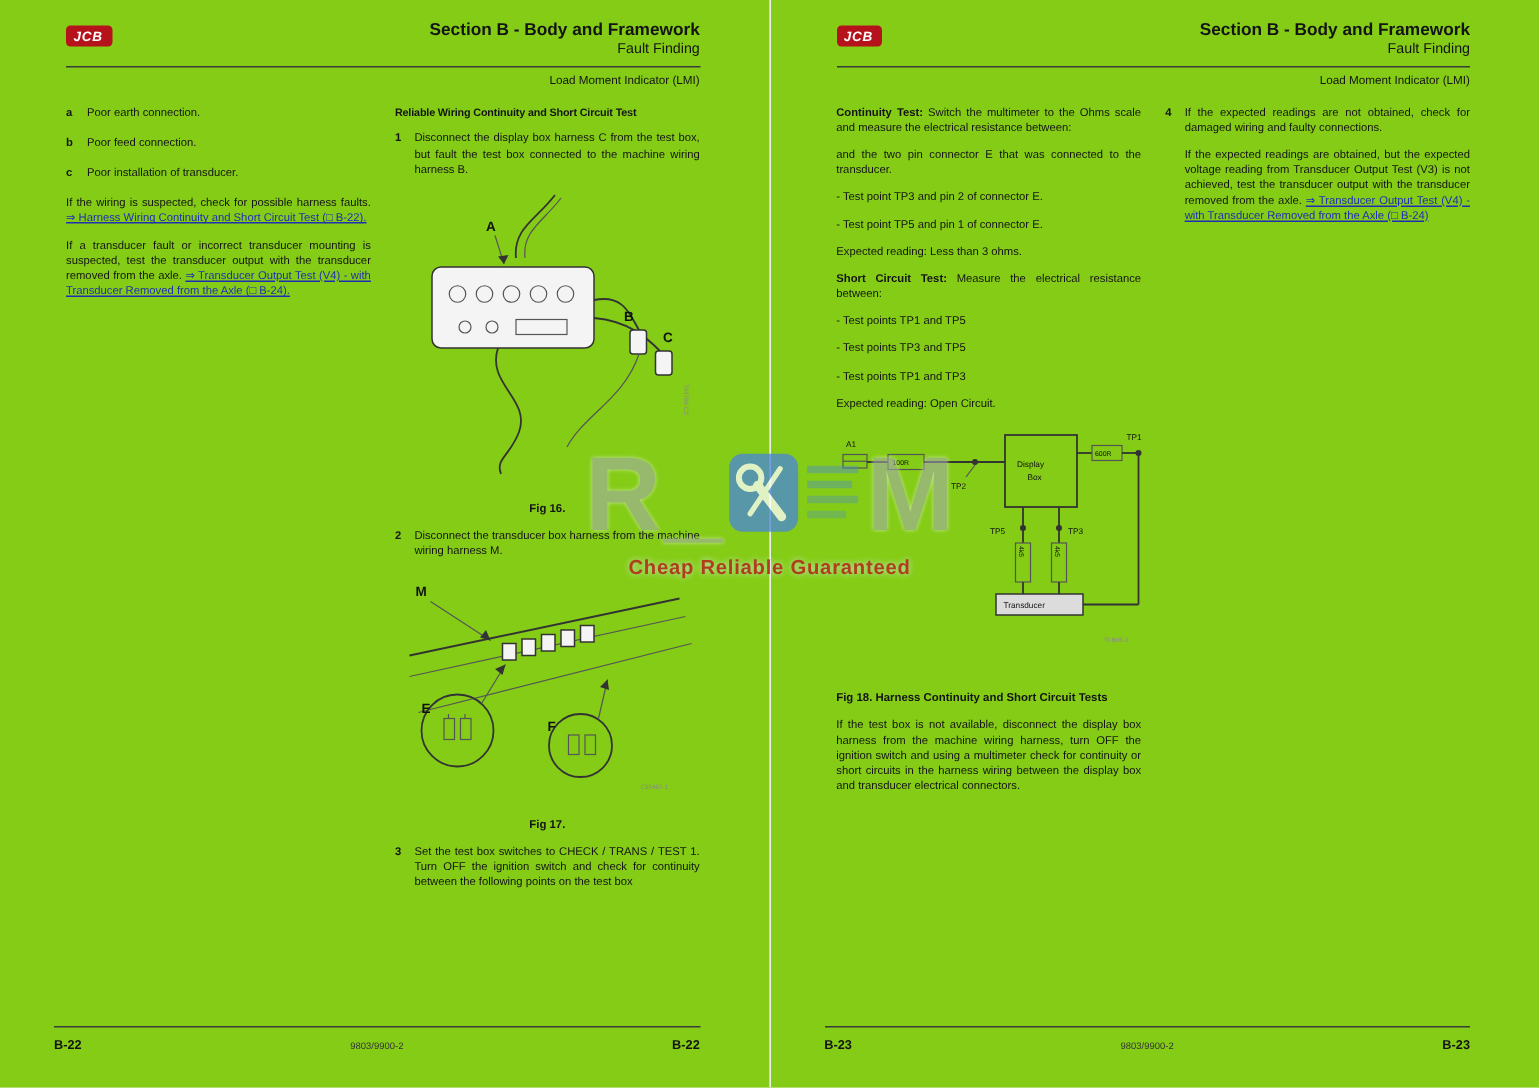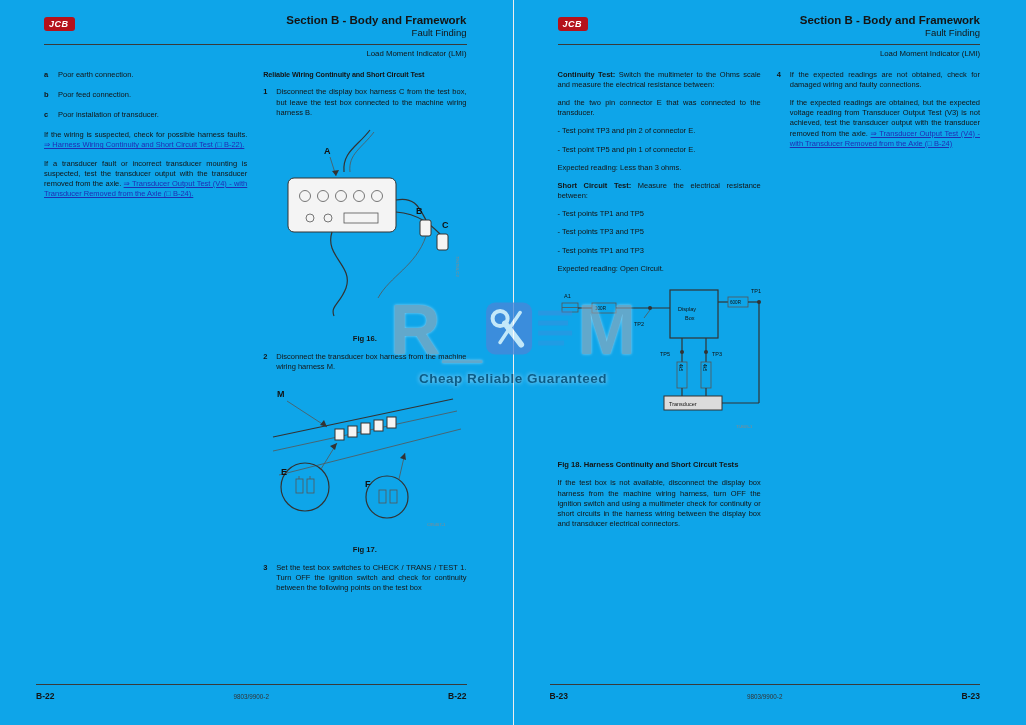--- a/index.html
+++ b/index.html
@@ -2,21 +2,21 @@
 <html><head>
 <meta charset="utf-8">
 <style>
   html,body{margin:0;padding:0;}
   body{
     width:1026px;height:725px;background:#ffffff;position:relative;overflow:hidden;
     font-family:"Liberation Sans",sans-serif;color:#141414;
     -webkit-font-smoothing:antialiased;
   }
   .spread{display:flex;width:1026px;height:725px;}
-  .page{width:513px;height:725px;position:relative;background:#0ea5e9;overflow:hidden;}
+  .page{width:513px;height:725px;position:relative;background:#84cc16;overflow:hidden;}
   .page.right{border-left:1px solid #ededed;}
   .page-content{position:absolute;left:44px;right:46px;top:14px;}
   
   .hdr{display:flex;align-items:flex-start;justify-content:space-between;}
   .logo{
     background:#b5121b;color:#fff;font-weight:bold;font-style:italic;
     font-size:9px;padding:3px 6px 2px 5px;border-radius:3px;letter-spacing:.5px;line-height:1;
     margin-top:3px;
   }
   .hdr-titles{text-align:right;}
@@ -52,21 +52,21 @@
   .footer .pg{font-size:8.5px;font-weight:bold;}
   .footer .code{font-size:6.3px;color:#333;}
   
   .watermark{
     position:absolute;left:513px;top:340px;transform:translate(-50%,-50%);
     text-align:center;pointer-events:none;z-index:5;
   }
   .wm-row{display:flex;align-items:center;justify-content:center;gap:2px;}
   .wm-letter{font-size:70px;font-weight:bold;color:#a7abb4;opacity:.55;line-height:1;
     text-shadow:0 0 3px #ffffff;}
-  .wm-tag{margin-top:6px;font-size:13.5px;font-weight:bold;color:#0c4a6e;opacity:.8;
+  .wm-tag{margin-top:6px;font-size:13.5px;font-weight:bold;color:#b91c1c;opacity:.8;
     letter-spacing:.5px;text-shadow:0 0 4px #dcebfa;text-align:center;}
 </style>
 </head>
 <body>
 
 <div class="spread">
 
   <div class="page left">
     <div class="page-content">
       <div class="hdr">
@@ -101,21 +101,21 @@
           <p class="p">
             <span>If a transducer fault or incorrect transducer mounting is suspected, test the transducer output with the transducer removed from the axle.</span>
             <span class="xlink">⇒ Transducer Output Test (V4) - with Transducer Removed from the Axle (□ B-24).</span>
           </p>
         </div>
 
         <div class="col">
           <div class="h2">Reliable Wiring Continuity and Short Circuit Test</div>
           <div class="step">
             <span class="sn">1</span>
-            <span>Disconnect the display box harness C from the test box, but leave the test box connected to the machine wiring harness B.</span>
+            <span>Disconnect the display box harness C from the test box, but fault the test box connected to the machine wiring harness B.</span>
           </div>
 
           <div class="figure">
             <svg width="190" height="192" viewBox="0 0 190 192">
 
               <path class="svgline" d="M100,4 C88,20 72,26 74,46"></path>
               <path class="svgthin" d="M104,6 C92,22 78,28 80,46"></path>
 
               <text class="svglabel" x="54" y="28">A</text>
               <line class="svgthin" x1="60" y1="31" x2="66" y2="50"></line>

